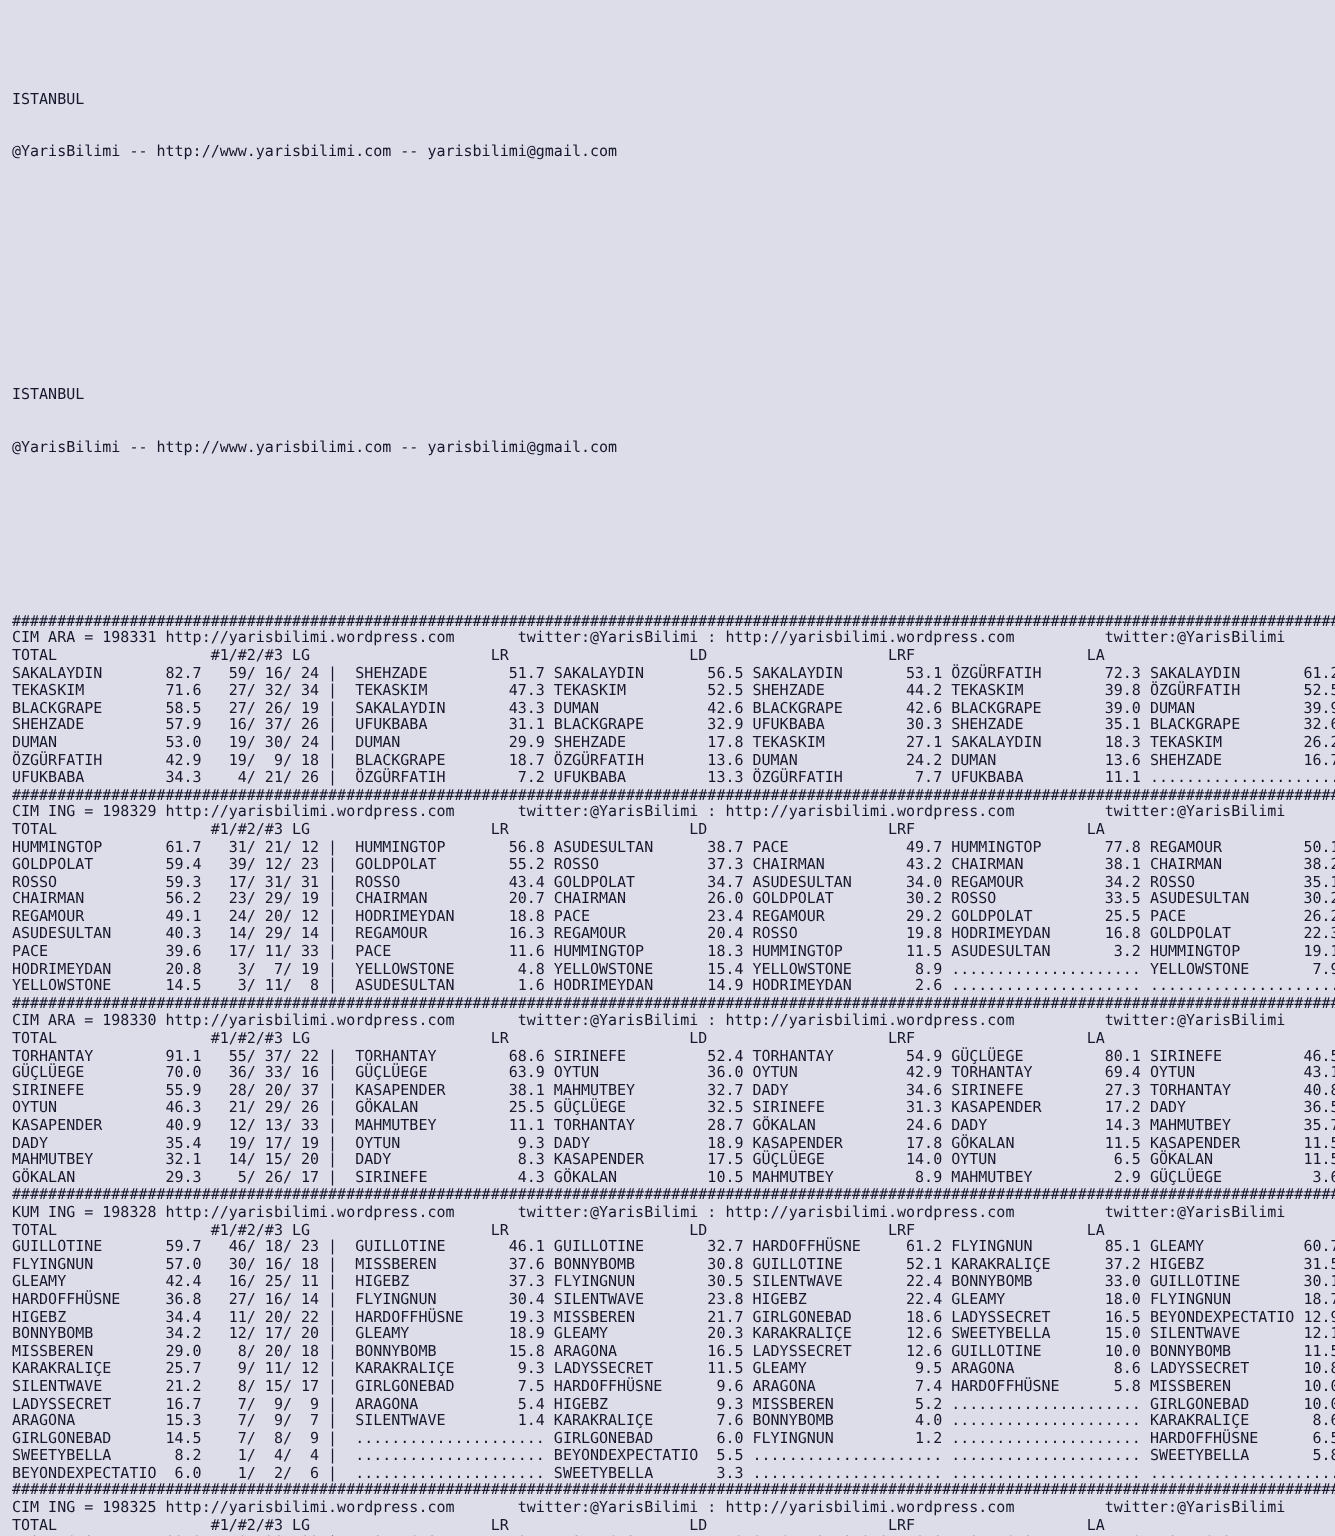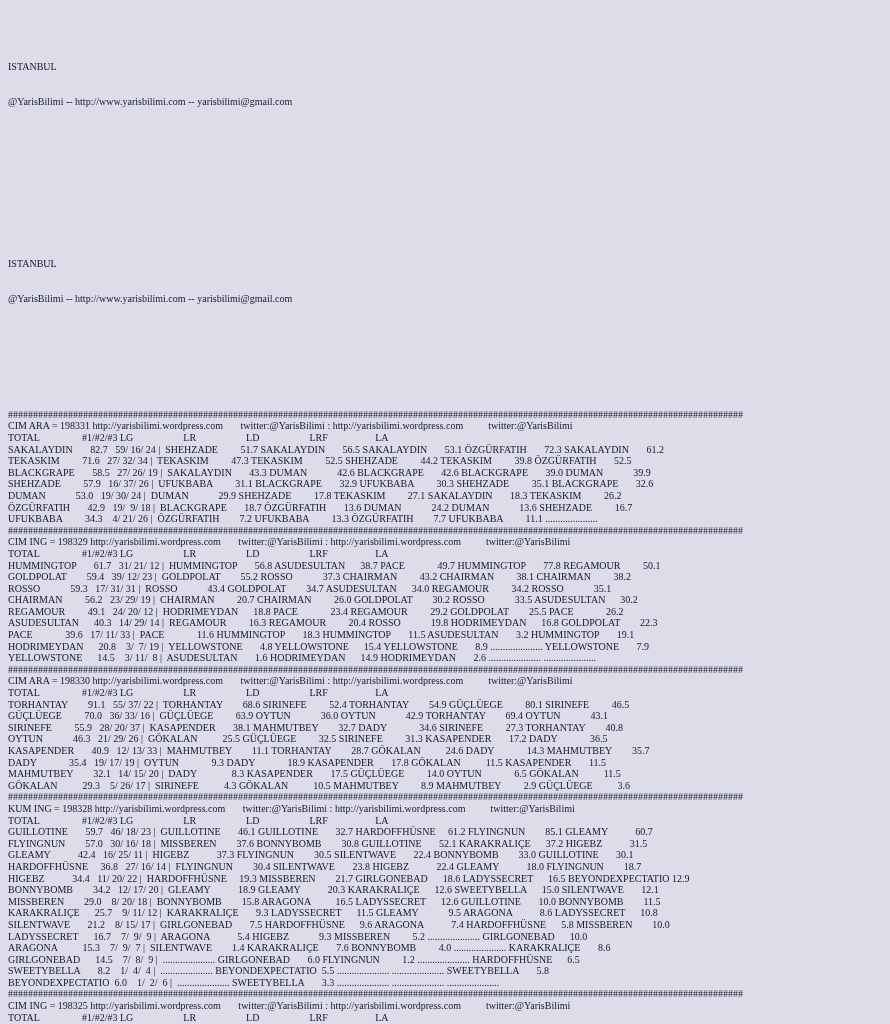--- a/index.html
+++ b/index.html
@@ -8,21 +8,21 @@
     background:#dcdde9;
   }
   .page{
     padding:3px 0 0 8px;
     font-family:"DejaVu Sans Mono","Liberation Mono",monospace;
     font-size:10px;
     line-height:11.6px;
     color:#17172d;
     white-space:pre;
   }
-  .line{height:11.6px;white-space:pre;font-family:Liberation Serif, serif;}
+  .line{height:11.6px;white-space:pre;}
   .gap3{height:34.8px;}
   .gap1{height:11.6px;}
 </style>
 </head>
 <body>
 
 <div class="page">
 
   <div>
     <div class="line">ISTANBUL</div>

